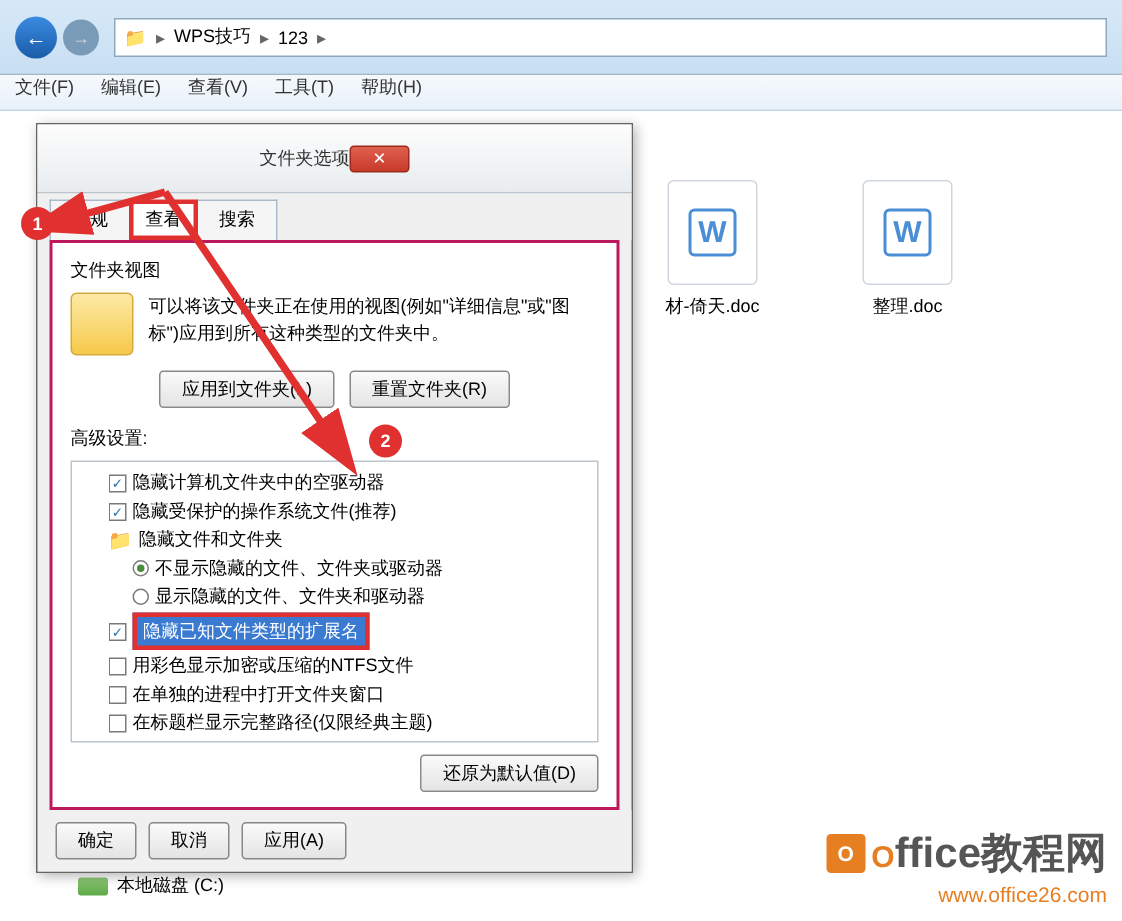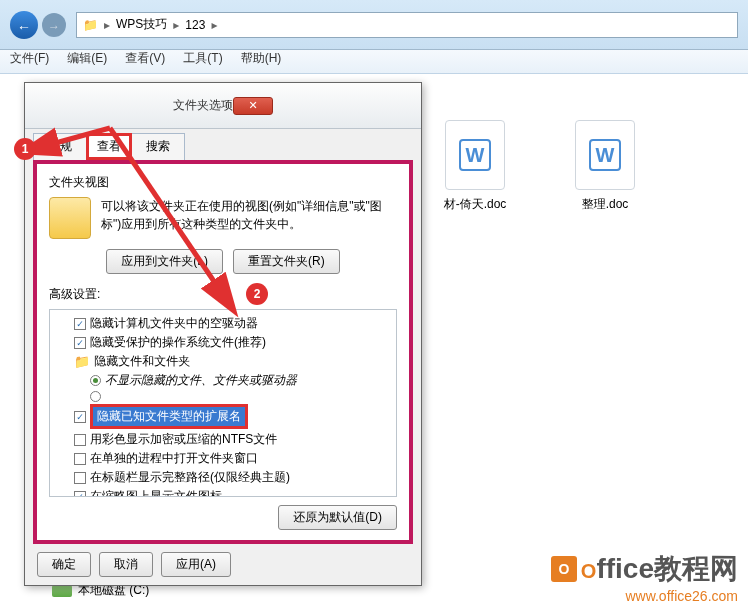--- a/index.html
+++ b/index.html
@@ -31,32 +31,32 @@
     .dialog { position: absolute; left: 24px; top: 82px; width: 398px; background: #f0f0f0; border: 1px solid #666; box-shadow: 2px 2px 8px rgba(0,0,0,0.3); }
     .dlg-title { height: 46px; background: linear-gradient(#fdfdfd, #e8ecef); border-bottom: 1px solid #bcc5cd; display: flex; align-items: center; padding: 0 6px; justify-content: center; }
     .dlg-title-text { color: #333; }
     .close-btn { width: 40px; height: 18px; background: linear-gradient(#e06050, #c73a28); border: 1px solid #9a2a1c; border-radius: 3px; color: #fff; display: flex; align-items: center; justify-content: center; font-size: 11px; }
     
     .tabs { display: flex; padding: 4px 8px 0 8px; background: #f0f0f0; }
     .tab { padding: 4px 14px; border: 1px solid #aabacc; background: #f5f5f5; border-bottom: none; margin-right: -1px; }
     .tab.active { background: #fff; position: relative; z-index: 1; }
     .tab-highlight { border: 3px solid #e03030; padding: 2px 8px; }
     
-    .dlg-body { background: #fff; margin: 0 8px; border: 4px solid #be185d; padding: 10px 12px; }
+    .dlg-body { background: #fff; margin: 0 8px; border: 2px solid #be185d; padding: 10px 12px; }
     .group-title { margin-bottom: 6px; }
     .folder-view { display: flex; gap: 10px; margin-bottom: 10px; }
     .fv-icon { width: 42px; height: 42px; background: linear-gradient(#fde9a6, #f5c94a); border: 1px solid #d4a93b; border-radius: 4px; }
     .fv-text { flex: 1; line-height: 1.5; }
     .fv-btns { display: flex; gap: 10px; justify-content: center; margin: 8px 0 12px; }
     .btn { padding: 3px 14px; background: linear-gradient(#fafafa, #e4e4e4); border: 1px solid #888; border-radius: 3px; font-size: 12px; }
     
     .adv-list { border: 1px solid #bcc5cd; height: 188px; overflow-y: scroll; padding: 4px 2px; background: #fff; }
     .tree-item { display: flex; align-items: center; padding: 1px 0 1px 6px; gap: 4px; }
     .tree-item.ind1 { padding-left: 22px; }
-    .tree-item.ind2 { padding-left: 38px; font-style: italic; }
+    .tree-item.ind2 { padding-left: 38px; }
     .chk { width: 12px; height: 12px; border: 1px solid #7a7a7a; background: #fff; display: inline-flex; align-items: center; justify-content: center; font-size: 9px; color: #2a6db0; }
     .radio { width: 11px; height: 11px; border: 1px solid #7a7a7a; border-radius: 50%; display: inline-flex; align-items: center; justify-content: center; }
     .radio.sel::after { content: ''; width: 5px; height: 5px; background: #4a8e3a; border-radius: 50%; }
     .folder-ico2 { color: #e6b73b; font-size: 13px; }
     .hl-row { background: #3a7ad0; color: #fff; border: 3px solid #e03030; padding: 1px 4px; }
     
     .restore-row { display: flex; justify-content: flex-end; margin-top: 8px; align-items: center; }
     .dlg-footer { display: flex; justify-content: flex-start; gap: 8px; padding: 8px 12px; background: #f0f0f0; }
     
     
@@ -156,20 +156,21 @@
       <div class="tree-item ind1">
           <span class="folder-ico2">📁</span>
           <span>隐藏文件和文件夹</span>
         </div>
       <div class="tree-item ind2">
           <span class="radio sel"></span>
           <span>不显示隐藏的文件、文件夹或驱动器</span>
         </div>
       <div class="tree-item ind2">
           <span class="radio"></span>
+          <span>显示隐藏的文件、文件夹和驱动器</span>
         </div>
       <div class="tree-item ind1">
           <span class="chk">✓</span>
           <span class="hl-row">隐藏已知文件类型的扩展名</span>
         </div>
       <div class="tree-item ind1">
           <span class="chk"></span>
           <span>用彩色显示加密或压缩的NTFS文件</span>
         </div>
       <div class="tree-item ind1">

